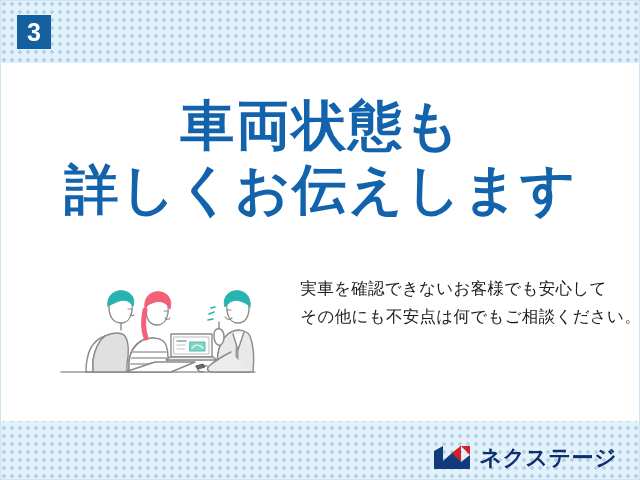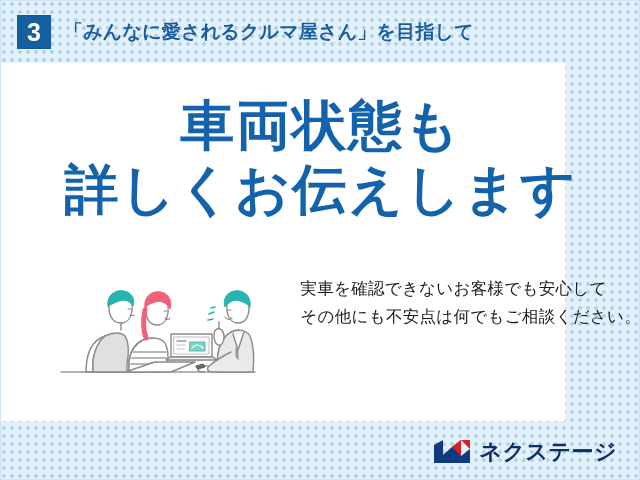--- a/index.html
+++ b/index.html
@@ -62,21 +62,21 @@
     font-weight: 700;
     letter-spacing: 0.2px;
     white-space: nowrap;
   }
 
   
   .panel {
     position: absolute;
     left: 0;
     top: 62px;
-    width: 564px;
+    width: 640px;
     height: 358px;
     background: #ffffff;
   }
 
   
   .headline {
     position: absolute;
     left: 0;
     top: 32px;
     width: 640px;
@@ -121,21 +121,21 @@
     line-height: 1.72;
     letter-spacing: 0.3px;
     white-space: nowrap;
   }
   .body-text span { display: block; }
 
   
   .footer {
     position: absolute;
     right: 22px;
-    bottom: 14px;
+    bottom: 8px;
     display: flex;
     align-items: center;
     justify-content: center;
   }
   .logo-mark {
     width: 38px;
     height: 27px;
     flex: 0 0 auto;
   }
   .logo-text {
@@ -147,21 +147,20 @@
     line-height: 1;
   }
 </style>
 </head>
 <body>
 
 <div class="banner">
 
   <div class="header">
     <div class="num-badge">3</div>
-    <div class="header-title">「みんなに愛されるクルマ屋さん」を目指して</div>
   </div>
 
   <div class="panel">
 
     <div class="headline">
       <span class="headline-l1">車両状態も</span>
       <span class="headline-l2">詳しくお伝えします</span>
     </div>
 
     <div class="lower">

